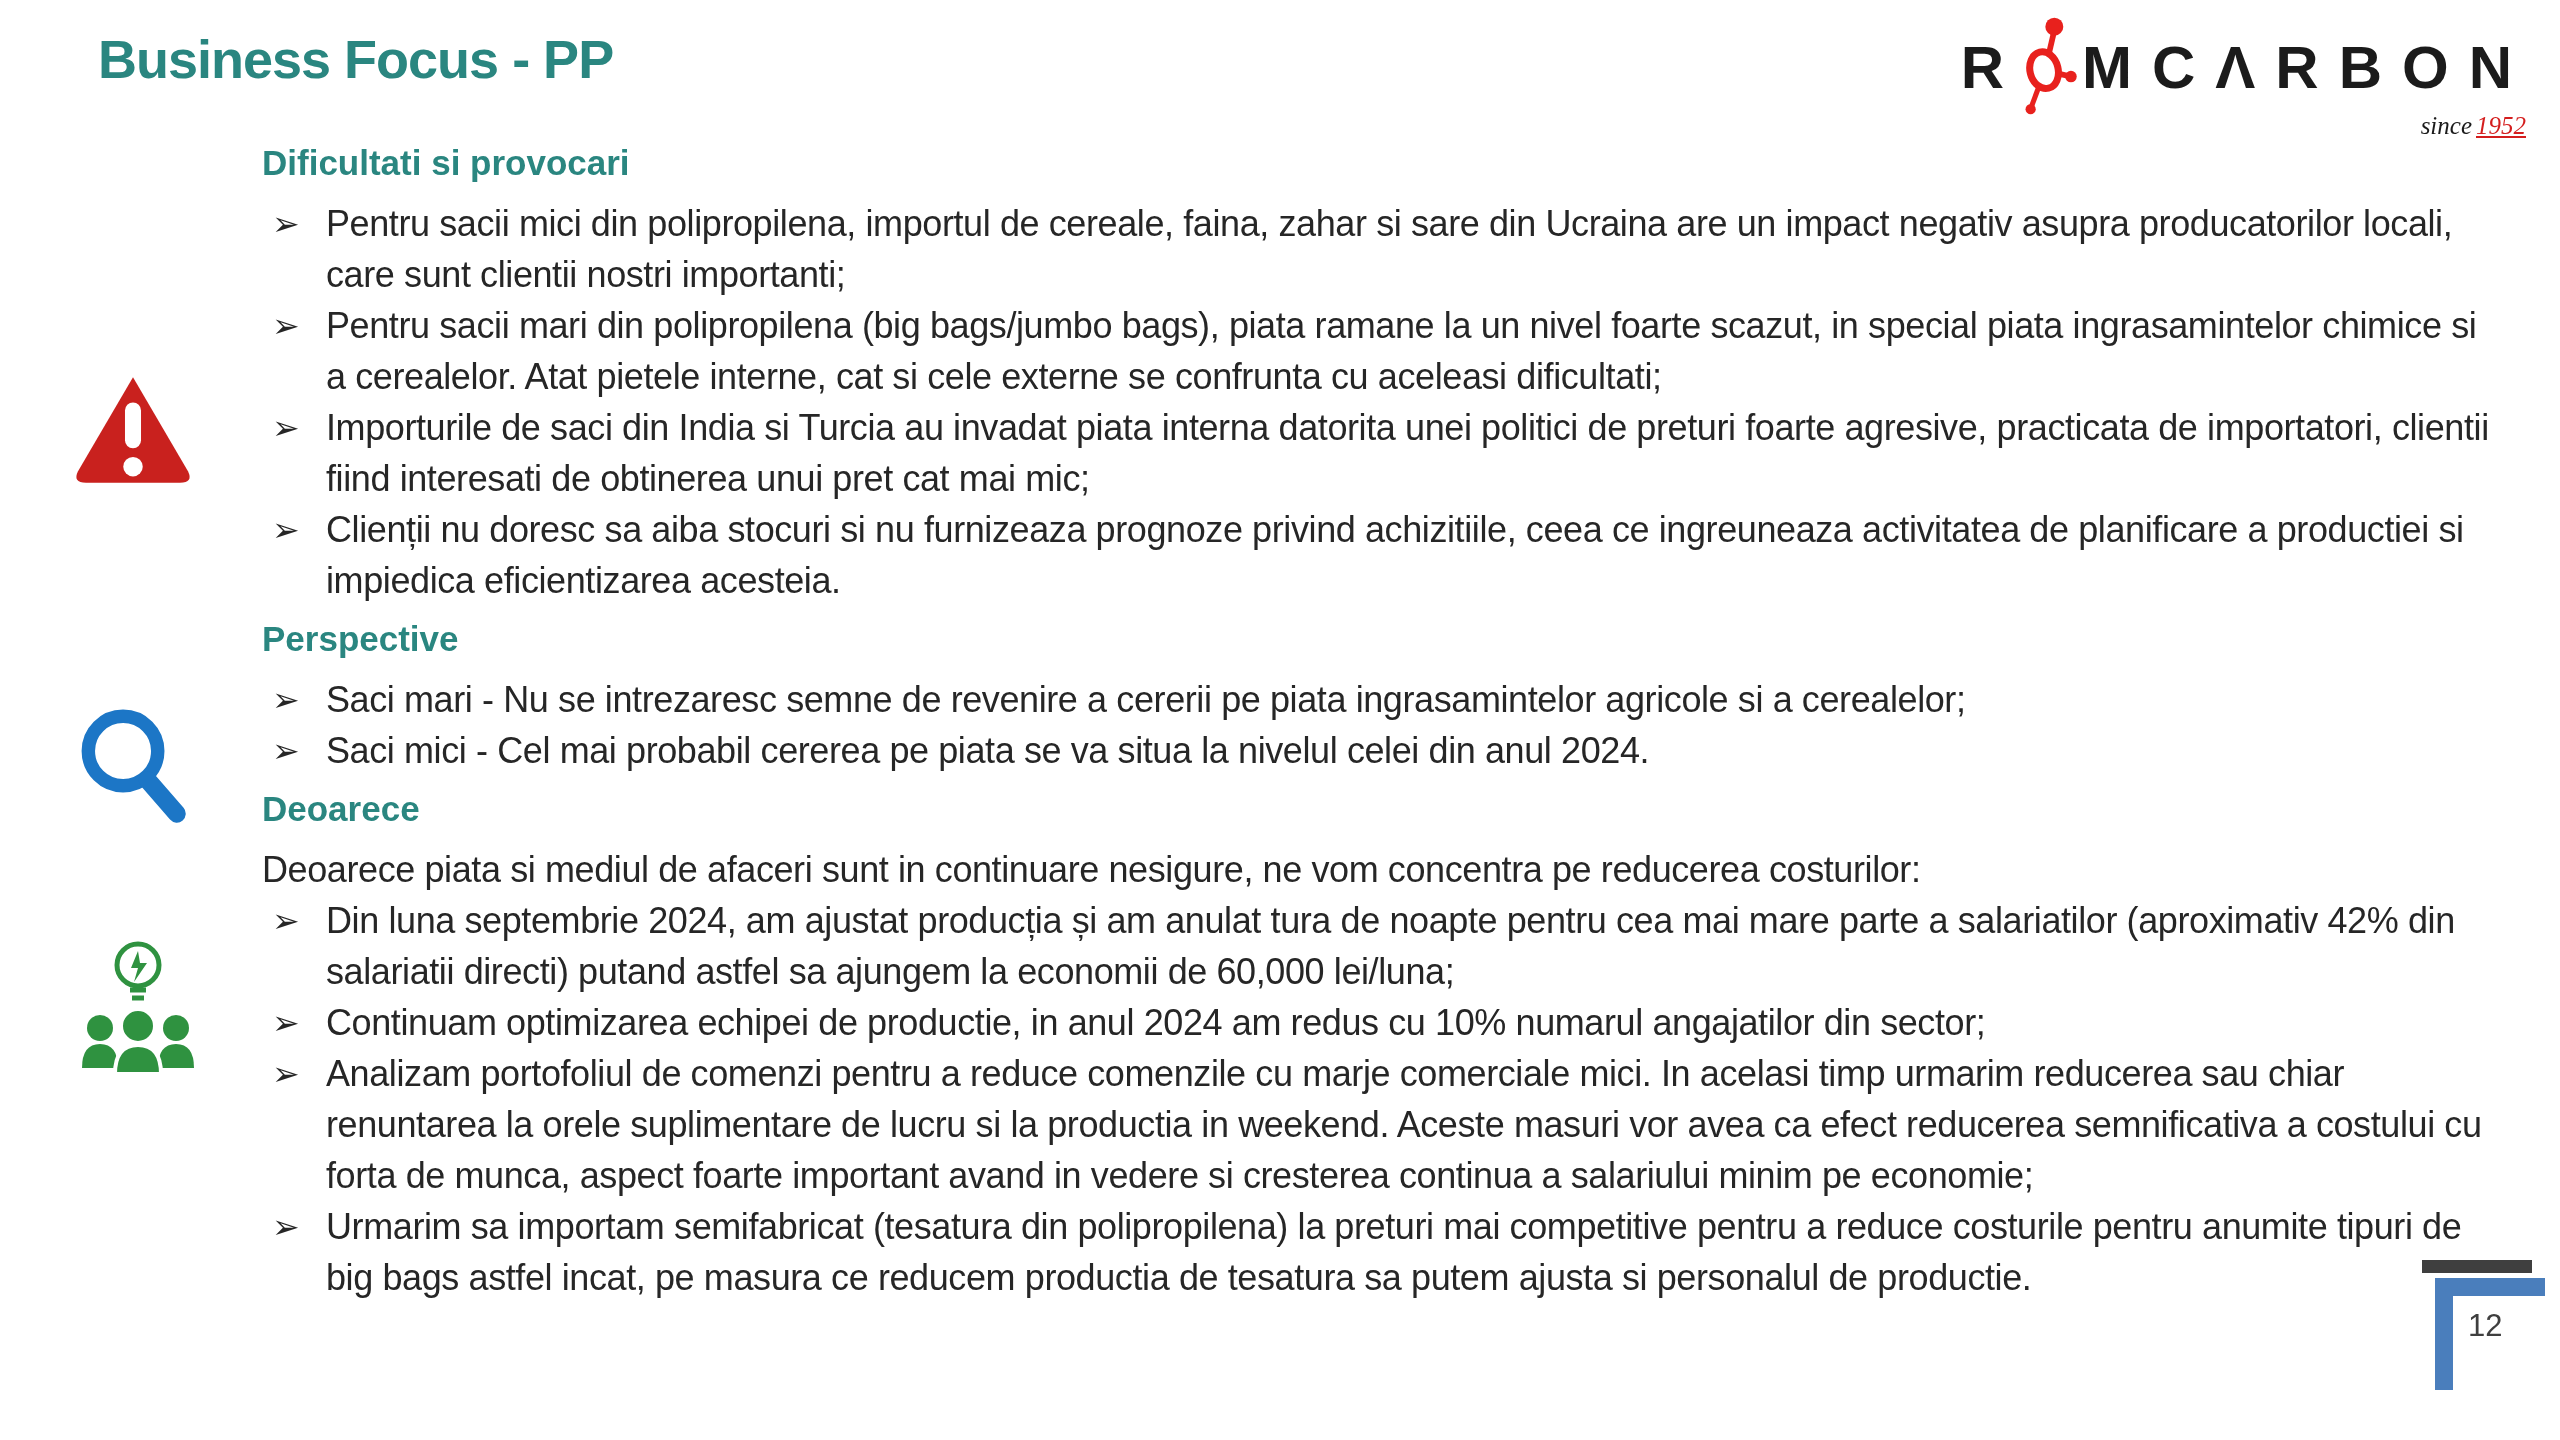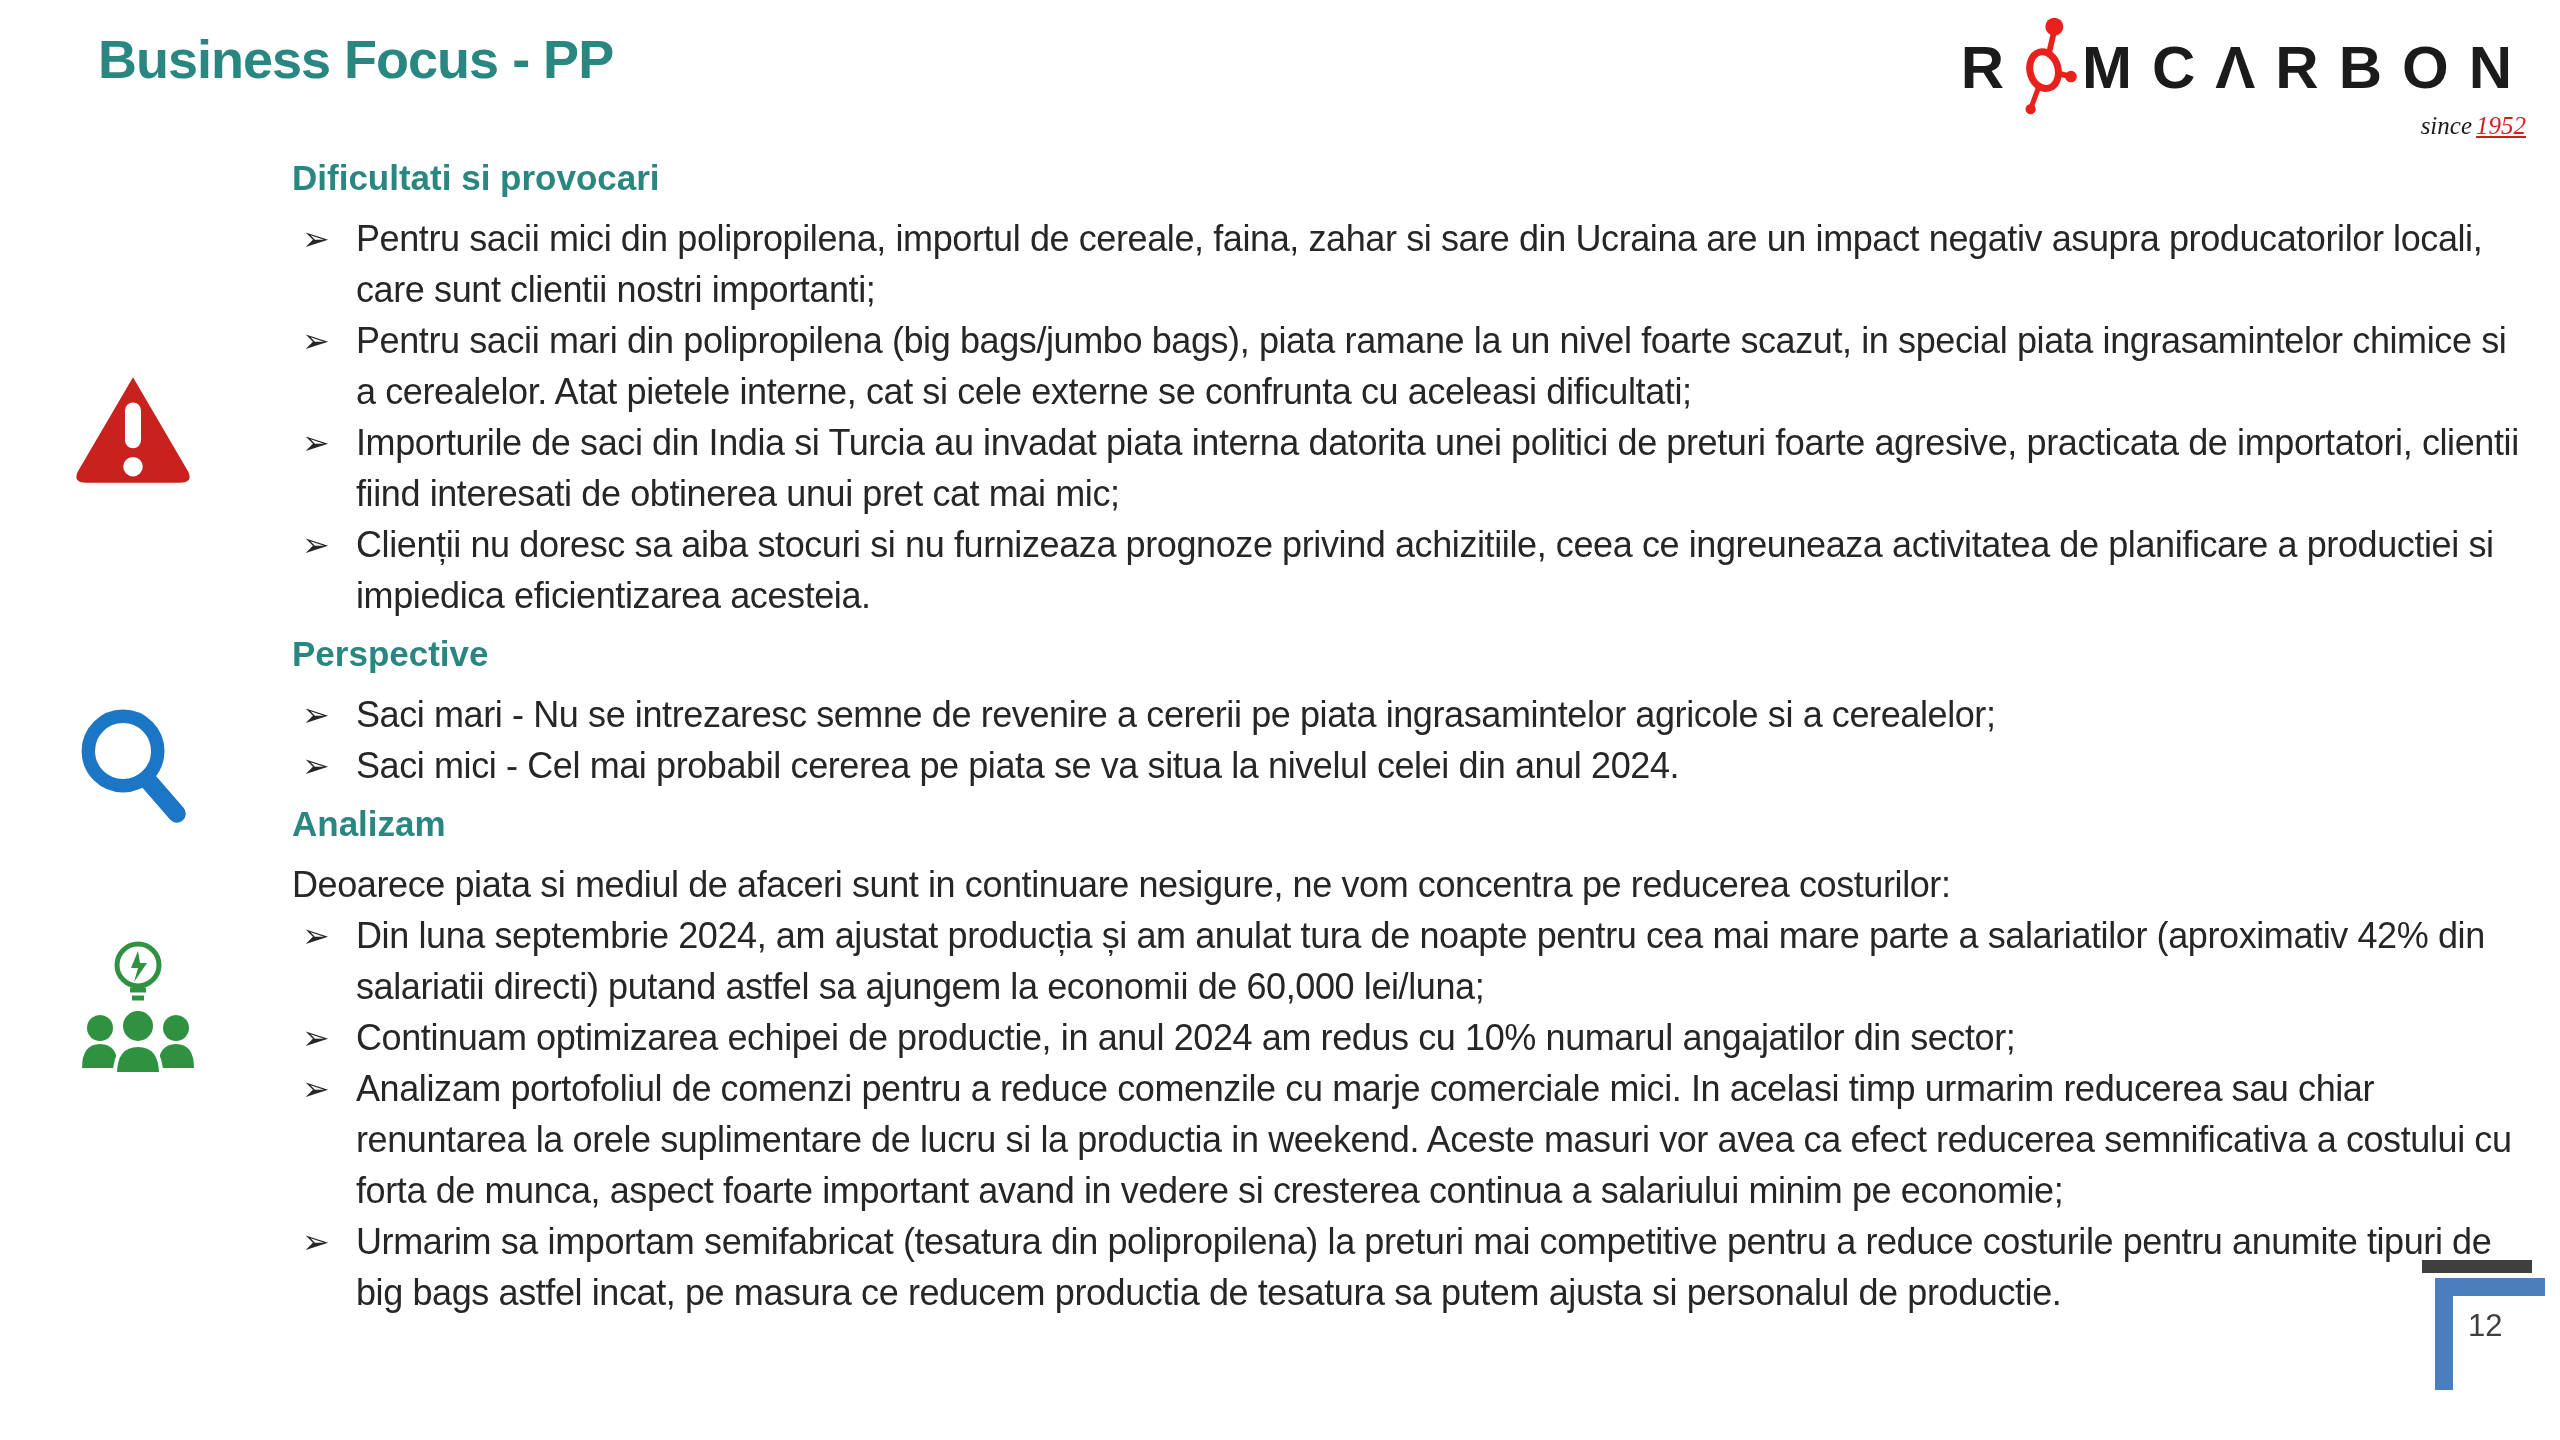--- a/index.html
+++ b/index.html
@@ -22,21 +22,21 @@
   .logo-letter.first{letter-spacing:6px;}
   .logo-since{margin-top:-10px;padding-right:6px;font-family:"Liberation Serif",serif;
     font-style:italic;font-size:25px;color:#1b1b1b;}
   .logo-since .yr{color:#d41e1e;text-decoration:underline;margin-left:4px;}
   
   .icon-box{position:absolute;}
   .icon-warning{left:70px;top:372px;}
   .icon-search{left:76px;top:706px;}
   .icon-team{left:74px;top:938px;}
   
-  .content{position:absolute;left:292px;top:140px;width:2230px;margin-top:15px;}
+  .content{position:absolute;left:262px;top:140px;width:2230px;}
   .section-heading{
     margin:0 0 12px 0;font-size:35px;line-height:46px;font-weight:bold;color:#2a8680;
   }
   .body-text,.bullet-list{font-size:36px;line-height:51px;letter-spacing:-0.4px;}
   .bullet-list{list-style:none;margin:0;padding:0;}
   .bullet-list li{position:relative;padding-left:64px;margin:0;}
   .bullet-list li .marker{
     position:absolute;left:10px;top:0;font-size:33px;color:#262626;
   }
   .plain-line{margin:0;}
@@ -131,21 +131,21 @@
 
     <div class="section">
       <h2 class="section-heading">Perspective</h2>
       <ul class="bullet-list">
         <li><span class="marker">➢</span><span>Saci mari - Nu se intrezaresc semne de revenire a cererii pe piata ingrasamintelor agricole si a cerealelor;</span></li>
         <li><span class="marker">➢</span><span>Saci mici - Cel mai probabil cererea pe piata se va situa la nivelul celei din anul 2024.</span></li>
       </ul>
     </div>
 
     <div class="section">
-      <h2 class="section-heading">Analizam</h2>
+      <h2 class="section-heading">Deoarece</h2>
       <p class="body-text plain-line">Deoarece piata si mediul de afaceri sunt in continuare nesigure, ne vom concentra pe reducerea costurilor:</p>
       <ul class="bullet-list">
         <li><span class="marker">➢</span><span>Din luna septembrie 2024, am ajustat producția și am anulat tura de noapte pentru cea mai mare parte a salariatilor (aproximativ 42% din salariatii directi) putand astfel sa ajungem la economii de 60,000 lei/luna;</span></li>
         <li><span class="marker">➢</span><span>Continuam optimizarea echipei de productie, in anul 2024 am redus cu 10% numarul angajatilor din sector;</span></li>
         <li><span class="marker">➢</span><span>Analizam portofoliul de comenzi pentru a reduce comenzile cu marje comerciale mici. In acelasi timp urmarim reducerea sau chiar renuntarea la orele suplimentare de lucru si la productia in weekend. Aceste masuri vor avea ca efect reducerea semnificativa a costului cu forta de munca, aspect foarte important avand in vedere si cresterea continua a salariului minim pe economie;</span></li>
         <li><span class="marker">➢</span><span>Urmarim sa importam semifabricat (tesatura din polipropilena) la preturi mai competitive pentru a reduce costurile pentru anumite tipuri de big bags astfel incat, pe masura ce reducem productia de tesatura sa putem ajusta si personalul de productie.</span></li>
       </ul>
     </div>
 
   </div>

